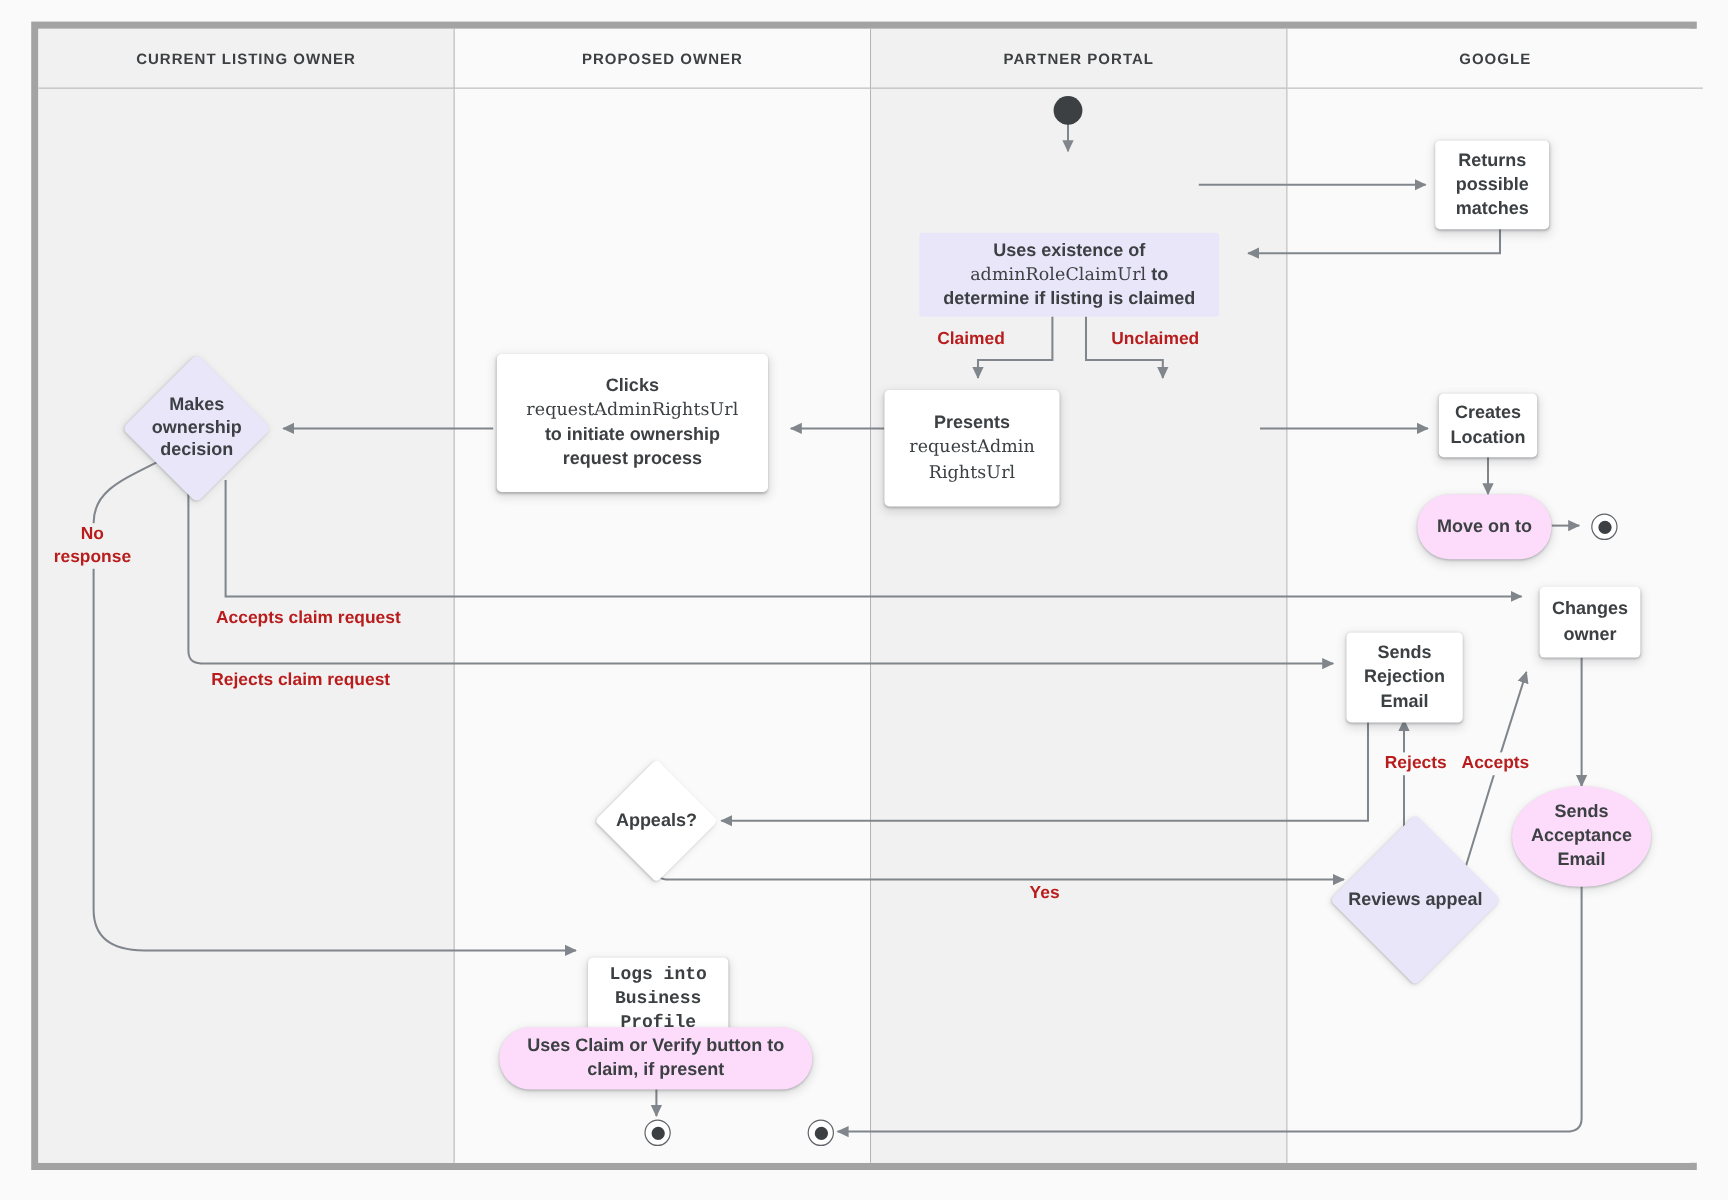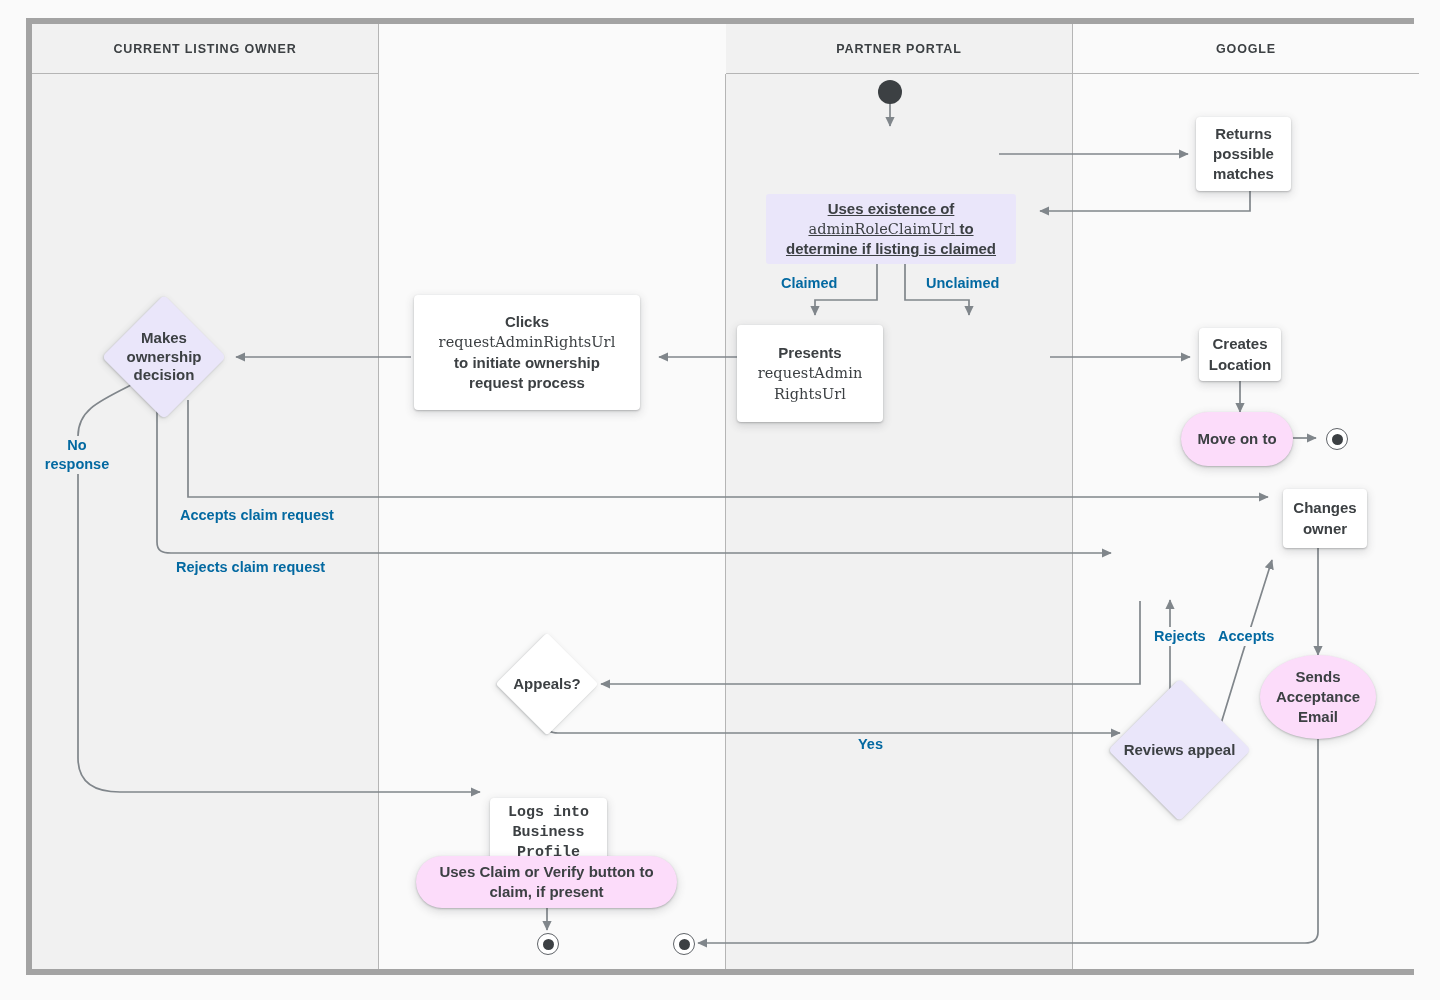--- a/index.html
+++ b/index.html
@@ -43,33 +43,36 @@
   .dshape.lav{background:#eae6fa;box-shadow:0 1px 2px rgba(60,64,67,.22),0 2px 7px rgba(60,64,67,.14);}
   .dshape.white{background:#fff;box-shadow:0 1px 2px rgba(60,64,67,.22),0 2px 7px rgba(60,64,67,.14);}
 
   
   .start-dot{position:absolute;width:24px;height:24px;border-radius:50%;background:#3c4043;}
   .end-dot{position:absolute;width:20px;height:20px;border-radius:50%;background:#fff;
            border:1.6px solid #5f6368;display:flex;align-items:center;justify-content:center;}
   .end-dot i{width:11px;height:11px;border-radius:50%;background:#3c4043;display:block;}
 
   
-  .elabel{position:absolute;font-size:14.5px;font-weight:700;color:#0369a1;
+  .elabel{position:absolute;font-size:14.5px;font-weight:700;color:#b91c1c;
           background:transparent;white-space:nowrap;line-height:1.3;text-align:center;}
   .elabel.shaded{background:#f1f1f1;}
   .elabel.plainbg{background:#fafafa;}
 </style>
 </head>
 <body>
 
 <div id="stage">
 
   <div class="lanes">
     <div class="lane-head lane-shade" style="left:0;width:347px;">
       <span class="lane-head-txt">CURRENT LISTING OWNER</span>
+    </div>
+    <div class="lane-head lane-plain" style="left:347px;width:347px;">
+      <span class="lane-head-txt">PROPOSED OWNER</span>
     </div>
     <div class="lane-head lane-shade" style="left:694px;width:347px;">
       <span class="lane-head-txt">PARTNER PORTAL</span>
     </div>
     <div class="lane-head lane-plain last" style="left:1041px;width:346px;">
       <span class="lane-head-txt">GOOGLE</span>
     </div>
 
     <div class="lane-body lane-shade" style="left:0;width:347px;"></div>
     <div class="lane-body lane-plain" style="left:347px;width:347px;"></div>
@@ -134,21 +137,21 @@
     </div>
   <div class="end-dot" style="left:537px;top:933px;">
       <i></i>
     </div>
   <div class="end-dot" style="left:673px;top:933px;">
       <i></i>
     </div>
 
 
   <div class="node lav" style="left:766px;top:194px;width:250px;height:70px;border-radius:3px;">
-    <div class="ntxt" style="padding:0 6px;text-decoration:underline;">
+    <div class="ntxt" style="padding:0 6px;">
       <span>Uses existence of</span><br>
       <span class="mono">adminRoleClaimUrl</span><span> to</span><br>
       <span>determine if listing is claimed</span>
     </div>
   </div>
 
   <div class="node nbox" style="left:1196px;top:117px;width:95px;height:74px;">
     <span class="ntxt">Returns possible matches</span>
   </div>
 
@@ -180,20 +183,23 @@
   </div>
 
   <div class="node npill pink" style="left:1181px;top:412px;width:112px;height:54px;">
     <span class="ntxt">Move on to</span>
   </div>
 
   <div class="node nbox" style="left:1283px;top:489px;width:84px;height:59px;">
     <span class="ntxt" style="padding:0 4px;">Changes owner</span>
   </div>
 
+  <div class="node nbox" style="left:1122px;top:527px;width:97px;height:75px;">
+    <span class="ntxt" style="padding:0 4px;">Sends Rejection Email</span>
+  </div>
 
   <div class="node pink" style="left:1260px;top:655px;width:116px;height:84px;border-radius:50%;
        box-shadow:0 1px 2px rgba(60,64,67,.28),0 3px 8px rgba(60,64,67,.15);">
     <span class="ntxt" style="padding:0 8px;">Sends Acceptance Email</span>
   </div>
 
   <div class="diamond" style="left:499px;top:651px;width:96px;height:66px;">
     <div class="dshape white" style="border-radius:4px;transform:rotate(45deg) scale(.76,1.1);"></div>
     <div class="dlabel" style="width:100%;">Appeals?</div>
   </div>

